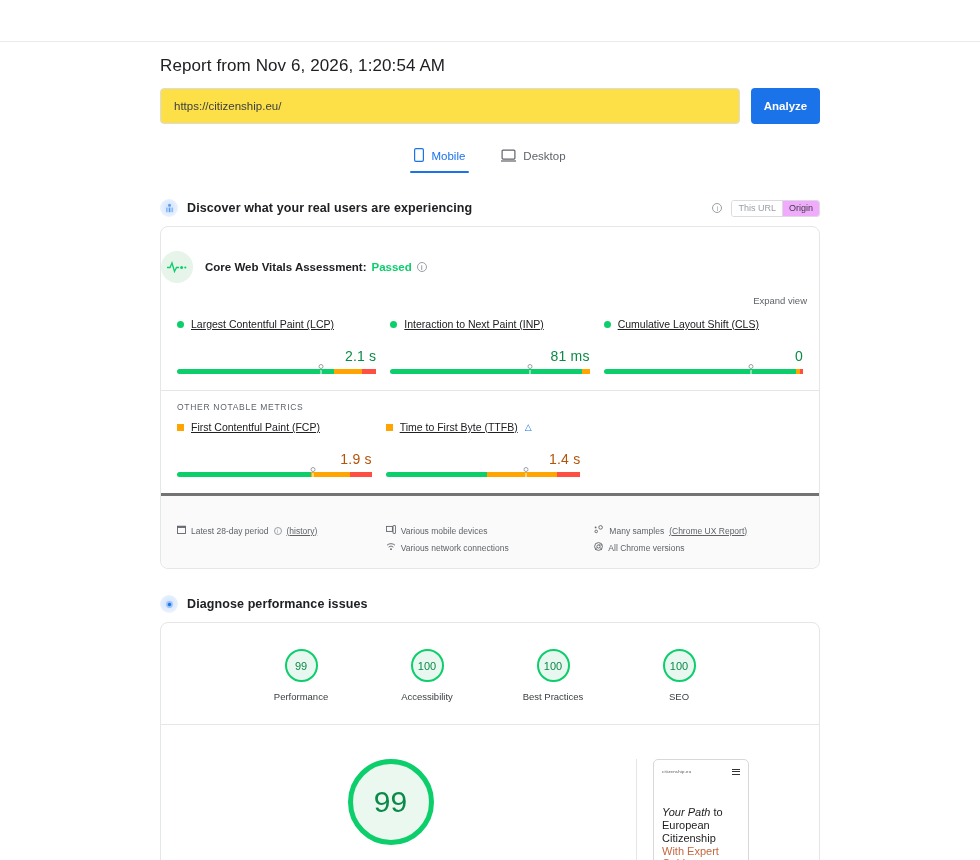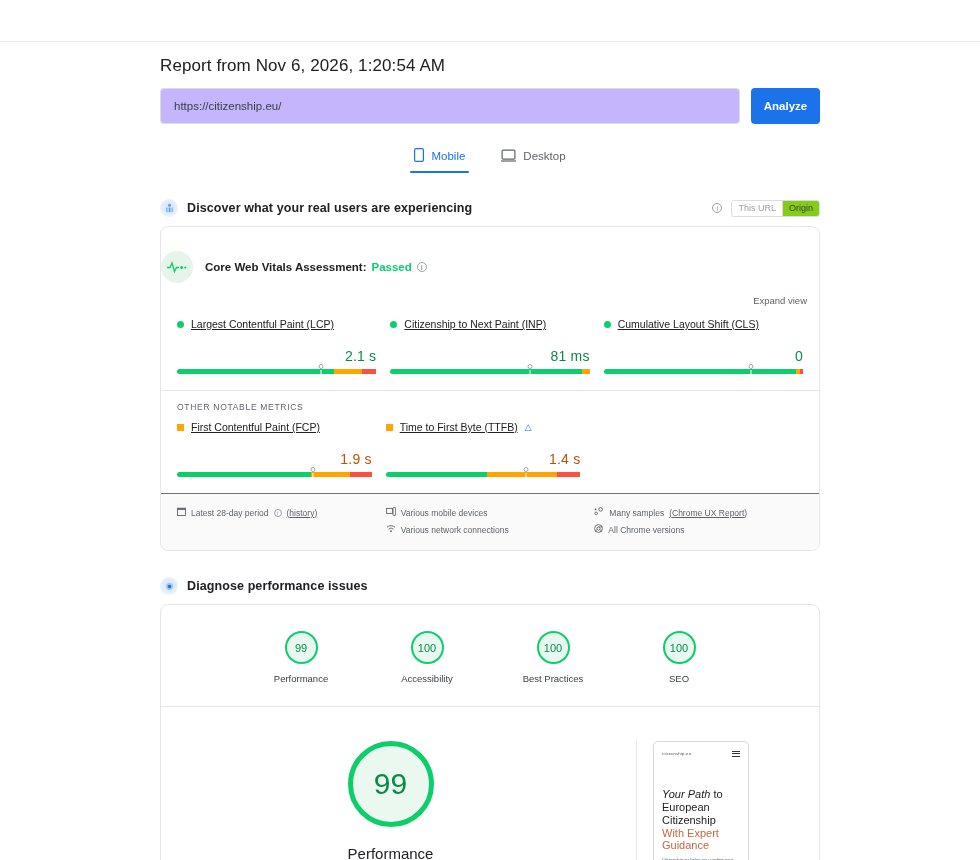--- a/index.html
+++ b/index.html
@@ -17,21 +17,21 @@
   .report-title {
     font-size: 17px; color: #202124; font-weight: 400;
     letter-spacing: .1px; padding: 14px 0 12px 0;
   }
 
   
   .urlrow { display: flex; align-items: stretch; gap: 11px; }
   .urlbox {
     flex: 1; height: 36px; border: 1px solid #dadce0; border-radius: 4px;
     display: flex; align-items: center; padding: 0 13px;
-    font-size: 11.5px; color: #3c4043; background: #c4b5fd;
+    font-size: 11.5px; color: #3c4043; background: #fde047;
   }
   .analyze {
     width: 69px; background: #1a73e8; color: #fff; border: none; border-radius: 4px;
     font-family: inherit; font-size: 11.5px; font-weight: 700; cursor: pointer;
     display: flex; align-items: center; justify-content: center;
   }
 
   
   .tabs { display: flex; justify-content: center; gap: 28px; margin-top: 18px; }
   .tab { display: flex; align-items: center; gap: 7px; padding: 6px 4px 9px 4px;
@@ -42,21 +42,21 @@
 
   
   .sechead { display: flex; align-items: center; margin-top: 26px; }
   .sec-ico { width: 18px; height: 18px; border-radius: 50%;
              background: radial-gradient(circle at 50% 45%, #cfe3fb 0%, #e8f0fe 62%, #f3f7fe 100%);
              display:flex; align-items:center; justify-content:center; flex:none; margin-right: 9px; }
   .sec-title { font-size: 12.5px; color: #202124; font-weight: 700; letter-spacing: .1px; }
   .sec-right { margin-left: auto; display: flex; align-items: center; gap: 9px; }
   .seg { display: flex; border: 1px solid #dadce0; border-radius: 3px; overflow: hidden; height: 17px; }
   .seg div { font-size: 9px; padding: 0 6px; display: flex; align-items: center; color: #9aa0a6; background:#fff; }
-  .seg div.sel { background: #84cc16; color: #3c4043; border-left: 1px solid #dadce0; }
+  .seg div.sel { background: #f0abfc; color: #3c4043; border-left: 1px solid #dadce0; }
 
   
   .card { border: 1px solid #e4e6e8; border-radius: 8px; margin-top: 9px; background: #fff; }
 
   .cwv-head { display: flex; align-items: center; justify-content: flex-start; gap: 12px; padding: 24px 0 6px 0; }
   .pulse { width: 32px; height: 32px; border-radius: 50%; background: #e6f4ea;
            display:flex; align-items:center; justify-content:center; flex:none; }
   .cwv-text { font-size: 11.5px; font-weight: 700; color: #202124; display:flex; align-items:center; gap:5px; }
   .pass { color: #0cce6b; font-weight: 700; }
   .qmark { width: 10px; height: 10px; border: 1px solid #9aa0a6; border-radius: 50%;
@@ -76,22 +76,22 @@
   .bar span { height: 5px; }
   .bar span:first-child { border-radius: 3px 0 0 3px; }
   .bar span:last-child { border-radius: 0 3px 3px 0; }
   .needle { position: absolute; top: -5px; width: 5px; height: 5px; border-radius: 50%;
             border: 1px solid #9aa0a6; background: #fff; transform: translateX(-50%); }
   .needle::after { content:""; position:absolute; left:1px; top:5px; width:1px; height:6px; background:#fff; }
 
   .divider { height: 1px; background: #e4e6e8; }
   .onm { font-size: 8.5px; color: #5f6368; letter-spacing: .7px; padding: 11px 16px 0 16px; }
 
-  .meta { background: #fafafa; border-top: 1px solid #737373; border-radius: 0 0 8px 8px;
-          display: flex; padding: 10px 16px 12px 16px; font-size: 8.5px; color: #5f6368; }
+  .meta { background: #fafafa; border-top: 3px solid #737373; border-radius: 0 0 8px 8px;
+          display: flex; padding: 26px 16px 12px 16px; font-size: 8.5px; color: #5f6368; }
   .meta-col { flex: 1; }
   .meta-row { display: flex; align-items: center; gap: 5px; padding: 3px 0; }
   .meta-row a { color: #5f6368; text-decoration: underline; cursor: pointer; }
 
   
   .gauges { display: flex; justify-content: center; gap: 44px; padding: 26px 0 22px 0; }
   .gauge { width: 82px; text-align: center; }
   .ring { width: 33px; height: 33px; border-radius: 50%; border: 2.5px solid #0cce6b;
           background: #e8f7ef; margin: 0 auto 9px auto; display:flex; align-items:center; justify-content:center;
           font-size: 11px; color: #0a8a47; }
@@ -204,21 +204,21 @@
           <span style="width:75%;background:#0cce6b"></span>
               <span style="width:4%;background:#0cce6b"></span>
               <span style="width:14%;background:#ffa400"></span>
               <span style="width:7%;background:#ff4e42"></span>
           <i class="needle" style="left:72%"></i>
         </div>
       </div>
       <div class="metric">
         <div class="m-label">
           <span class="dot" style="background:#0cce6b"></span>
-          <span class="m-name">Citizenship to Next Paint (INP)</span>
+          <span class="m-name">Interaction to Next Paint (INP)</span>
         </div>
         <div class="m-val" style="color:#0a8a47">81 ms</div>
         <div class="bar">
           <span style="width:96%;background:#0cce6b"></span>
               <span style="width:4%;background:#ffa400"></span>
           <i class="needle" style="left:70%"></i>
         </div>
       </div>
       <div class="metric" style="padding-right:0">
         <div class="m-label">

